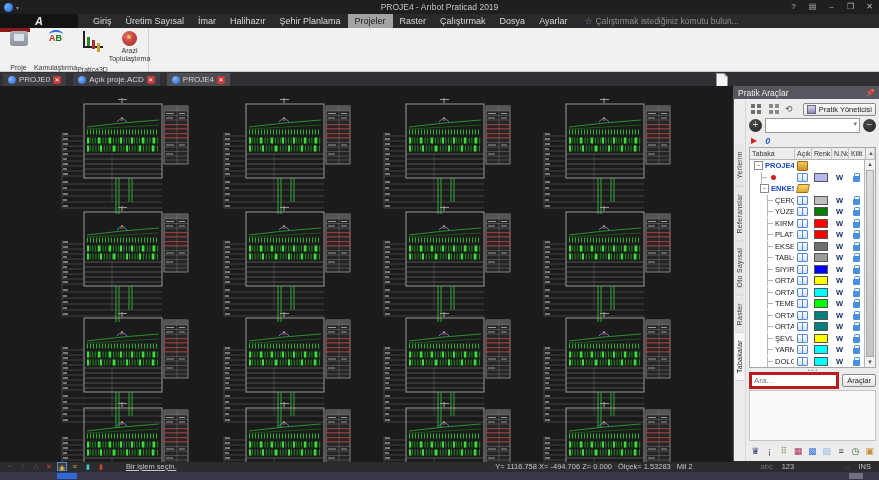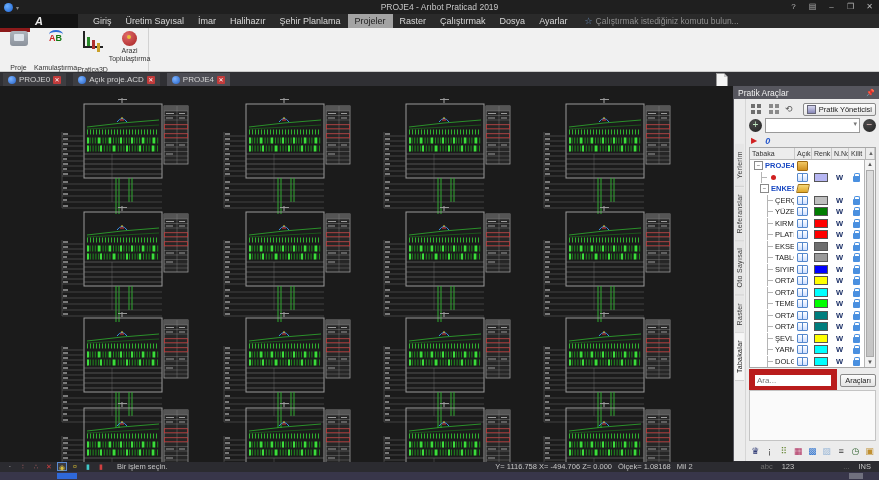--- a/index.html
+++ b/index.html
@@ -123,33 +123,33 @@
   .swatch{width:12px;height:7px;border:1px solid #555;}
   .wglyph{font-size:7.5px;font-weight:bold;color:#1b2f66;}
   .lock{width:7px;height:6px;background:#4a90e0;border-radius:1px;position:relative;margin-top:3px;}
   .lock::before{content:"";position:absolute;top:-3px;left:1px;width:4px;height:3px;border:1px solid #4a90e0;border-bottom:none;border-radius:2px 2px 0 0;}
   .sbcol{width:10px;border-left:1px solid #b5b5b5;display:flex;flex-direction:column;background:#f2f2f2;flex:0 0 auto;}
   .sbarrow{height:9px;font-size:6px;color:#555;text-align:center;line-height:9px;}
   .sbthumb{flex:1;margin:1px;background:linear-gradient(#dcdcdc,#c4c4c4);border:1px solid #aaa;}
 
   .splitter{height:5px;text-align:center;color:#999;font-size:6px;line-height:4px;flex:0 0 auto;}
   .search-row{display:flex;gap:3px;align-items:center;height:15px;flex:0 0 auto;}
-  .search-input{flex:1;height:11px;font-size:8px;border:6px solid #b91c1c;padding:0 2px;background:#fff;color:#333;
+  .search-input{flex:1;height:11px;font-size:8px;border:3px solid #b91c1c;padding:0 2px;background:#fff;color:#333;
     font-family:"Liberation Sans",sans-serif;min-width:0;}
   .advbtn{border:1px solid #8a8a8a;background:linear-gradient(#fcfcfc,#e4e4e4);font-size:7.5px;color:#222;padding:1px 4px;border-radius:2px;white-space:nowrap;}
   .preview{flex:1;background:#fafafa;border:1px solid #c4c4c4;margin-top:2px;min-height:20px;}
   .bicons{height:16px;display:flex;align-items:center;gap:2px;padding-top:2px;flex:0 0 auto;}
   .bicon{width:12px;height:12px;font-size:9px;text-align:center;line-height:12px;border:1px solid transparent;}
 
   
   .statusbar{height:11px;background:#2b2b30;display:flex;align-items:center;color:#c4c4c4;font-size:7.5px;padding:0 5px;flex:0 0 auto;}
   .sicons{display:flex;align-items:center;gap:3px;}
   .sicon{width:10px;height:9px;font-size:7px;text-align:center;line-height:9px;}
   .sicon.active{border:1px solid #5a8ad0;background:#3a3a40;box-sizing:border-box;}
-  .smsg{margin-left:11px;white-space:nowrap;}
+  .smsg{margin-left:20px;white-space:nowrap;text-decoration:underline;}
   .scoords{margin-left:auto;white-space:nowrap;display:flex;gap:6px;}
   .sinds{display:flex;gap:9px;margin-left:28px;padding-right:3px;}
   .sind{white-space:nowrap;}
   .sind.dim{color:#6f6f6f;padding-left:40px;}
 
   
   .taskbar{height:8px;background:#38364a;position:relative;flex:0 0 auto;}
   .titem{position:absolute;left:57px;top:1px;width:20px;height:6px;background:#2f68d8;}
   .tright{position:absolute;right:16px;top:1px;width:14px;height:6px;background:#70707e;}
 </style>
@@ -678,21 +678,21 @@
                 <div class="sbthumb"></div>
                 <div class="sbarrow">▼</div>
               </div>
             </div>
           </div>
 
           <div class="splitter">• • •</div>
 
           <div class="search-row">
             <input class="search-input" type="text" placeholder="Ara..." style="">
-            <span class="advbtn">Araçları</span>
+            <span class="advbtn">Araçlar</span>
           </div>
 
           <div class="preview"></div>
 
           <div class="bicons">
               <span class="bicon" style="color: rgb(36, 48, 110);">♛</span>
               <span class="bicon" style="color: rgb(68, 68, 68);">¡</span>
               <span class="bicon" style="color: rgb(106, 138, 58);">⠿</span>
               <span class="bicon" style="color: rgb(176, 48, 96);">▦</span>
               <span class="bicon" style="color: rgb(58, 122, 208);">▩</span>
@@ -714,21 +714,21 @@
         <span class="sicon" style="color: rgb(192, 106, 106);">∴</span>
         <span class="sicon" style="color: rgb(208, 64, 64);">✕</span>
         <span class="sicon active" style="color: rgb(216, 192, 64);">◉</span>
         <span class="sicon" style="color: rgb(200, 176, 48);">¤</span>
         <span class="sicon" style="color: rgb(64, 200, 200);">▮</span>
         <span class="sicon" style="color: rgb(208, 64, 64);">▮</span>
       </div>
     <span class="smsg">Bir işlem seçin.</span>
     <span class="scoords">
       <span>Y= 1116.758  X= -494.706  Z= 0.000</span>
-      <span>Ölçek= 1.08168</span>
+      <span>Ölçek= 1.53283</span>
       <span>Mil 2</span>
     </span>
     <span class="sinds">
         <span class="sind dim">abc</span>
         <span class="sind">123</span>
         <span class="sind dim">...</span>
         <span class="sind">INS</span>
       </span>
   </div>
 

